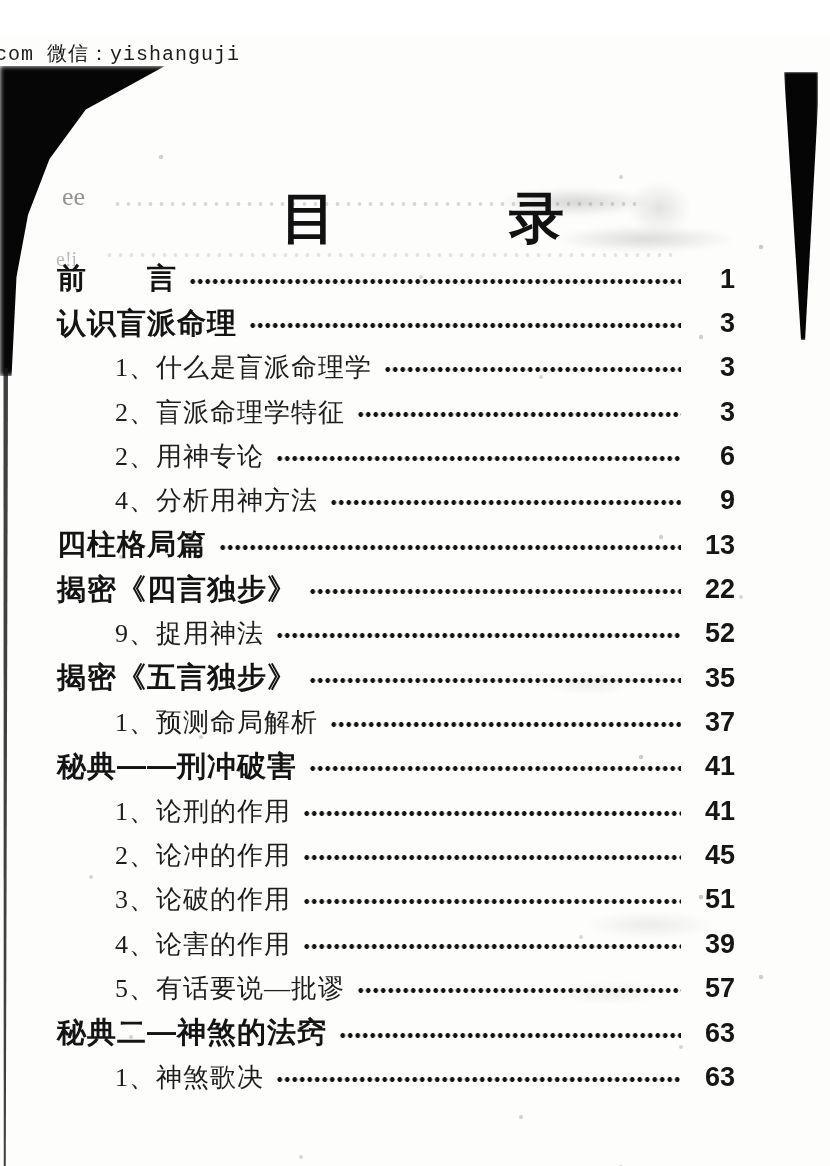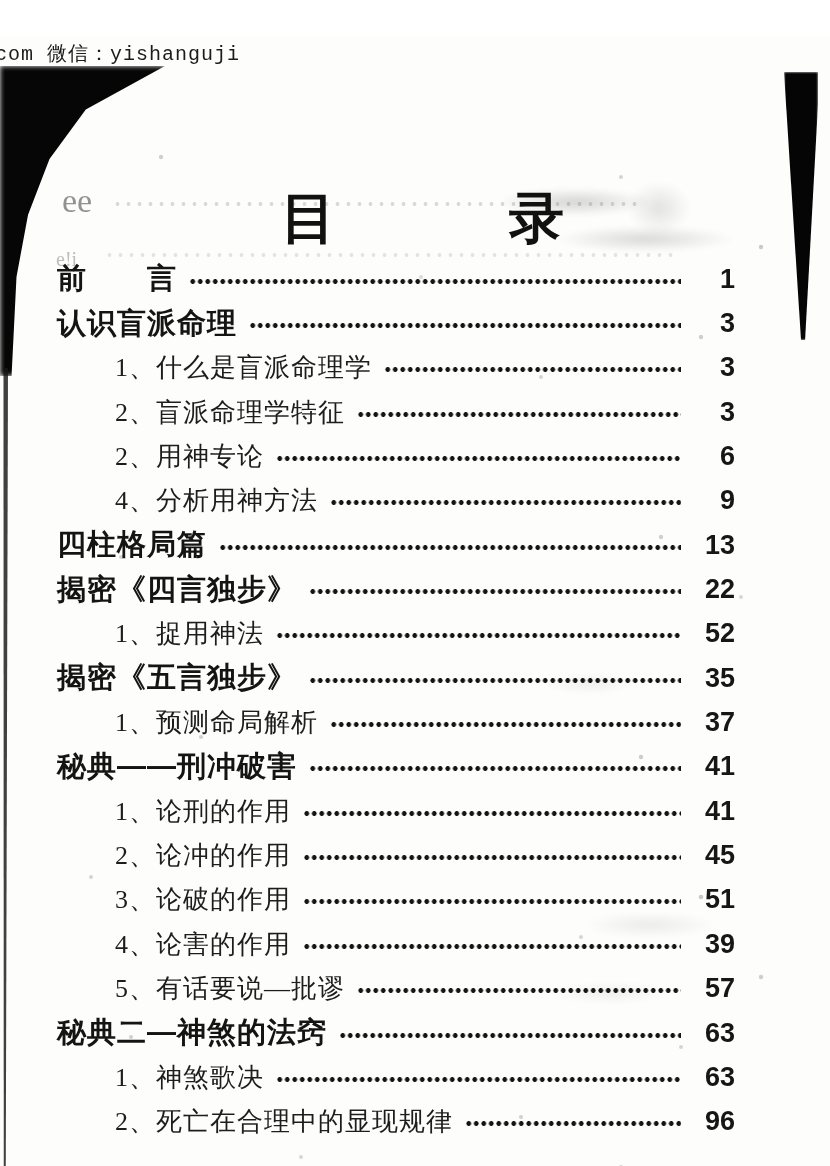--- a/index.html
+++ b/index.html
@@ -48,21 +48,21 @@
   .sm6 { left:555px; top:946px; width:110px; height:22px; opacity:.16; }
 
   
   .watermark {
     position:absolute; left:-5px; top:4px;
     font-family:"Liberation Mono", monospace;
     font-size:20px; color:#1c1c1c; letter-spacing:1px; white-space:nowrap;
   }
 
   
-  .bleed1 { position:absolute; left:62px; top:146px; font-size:34px; color:#6f6f6f;
+  .bleed1 { position:absolute; left:62px; top:146px; font-size:26px; color:#6f6f6f;
             opacity:.75; filter:blur(.4px); font-family:"Liberation Serif", serif; }
   .bleed2 { position:absolute; left:56px; top:212px; font-size:20px; color:#8a8a8a;
             opacity:.55; filter:blur(.4px); font-family:"Liberation Serif", serif; }
   .bleed-dots1, .bleed-dots2 {
     position:absolute; height:6px;
     background-image:radial-gradient(circle, #444 1.6px, transparent 2.2px);
     background-size:11px 6px; background-repeat:repeat-x; background-position:left center;
   }
   .bleed-dots1 { left:112px; top:165px; width:530px; opacity:.20; }
   .bleed-dots2 { left:104px; top:216px; width:575px; opacity:.14; }
@@ -158,21 +158,21 @@
         <span class="label">四柱格局篇</span>
         <span class="leader"></span>
         <span class="pagenum">13</span>
       </div>
     <div class="row chapter">
         <span class="label">揭密《四言独步》</span>
         <span class="leader"></span>
         <span class="pagenum">22</span>
       </div>
     <div class="row sub">
-        <span class="label">1、捉用神法</span>
+        <span class="label">9、捉用神法</span>
         <span class="leader"></span>
         <span class="pagenum">52</span>
       </div>
     <div class="row chapter">
         <span class="label">揭密《五言独步》</span>
         <span class="leader"></span>
         <span class="pagenum">35</span>
       </div>
     <div class="row sub">
         <span class="label">1、预测命局解析</span>
@@ -212,20 +212,15 @@
     <div class="row chapter">
         <span class="label">秘典二—神煞的法窍</span>
         <span class="leader"></span>
         <span class="pagenum">63</span>
       </div>
     <div class="row sub">
         <span class="label">1、神煞歌决</span>
         <span class="leader"></span>
         <span class="pagenum">63</span>
       </div>
-    <div class="row sub">
-        <span class="label">2、死亡在合理中的显现规律</span>
-        <span class="leader"></span>
-        <span class="pagenum">96</span>
-      </div>
   </div>
 
 </div>
 
 </body></html>

